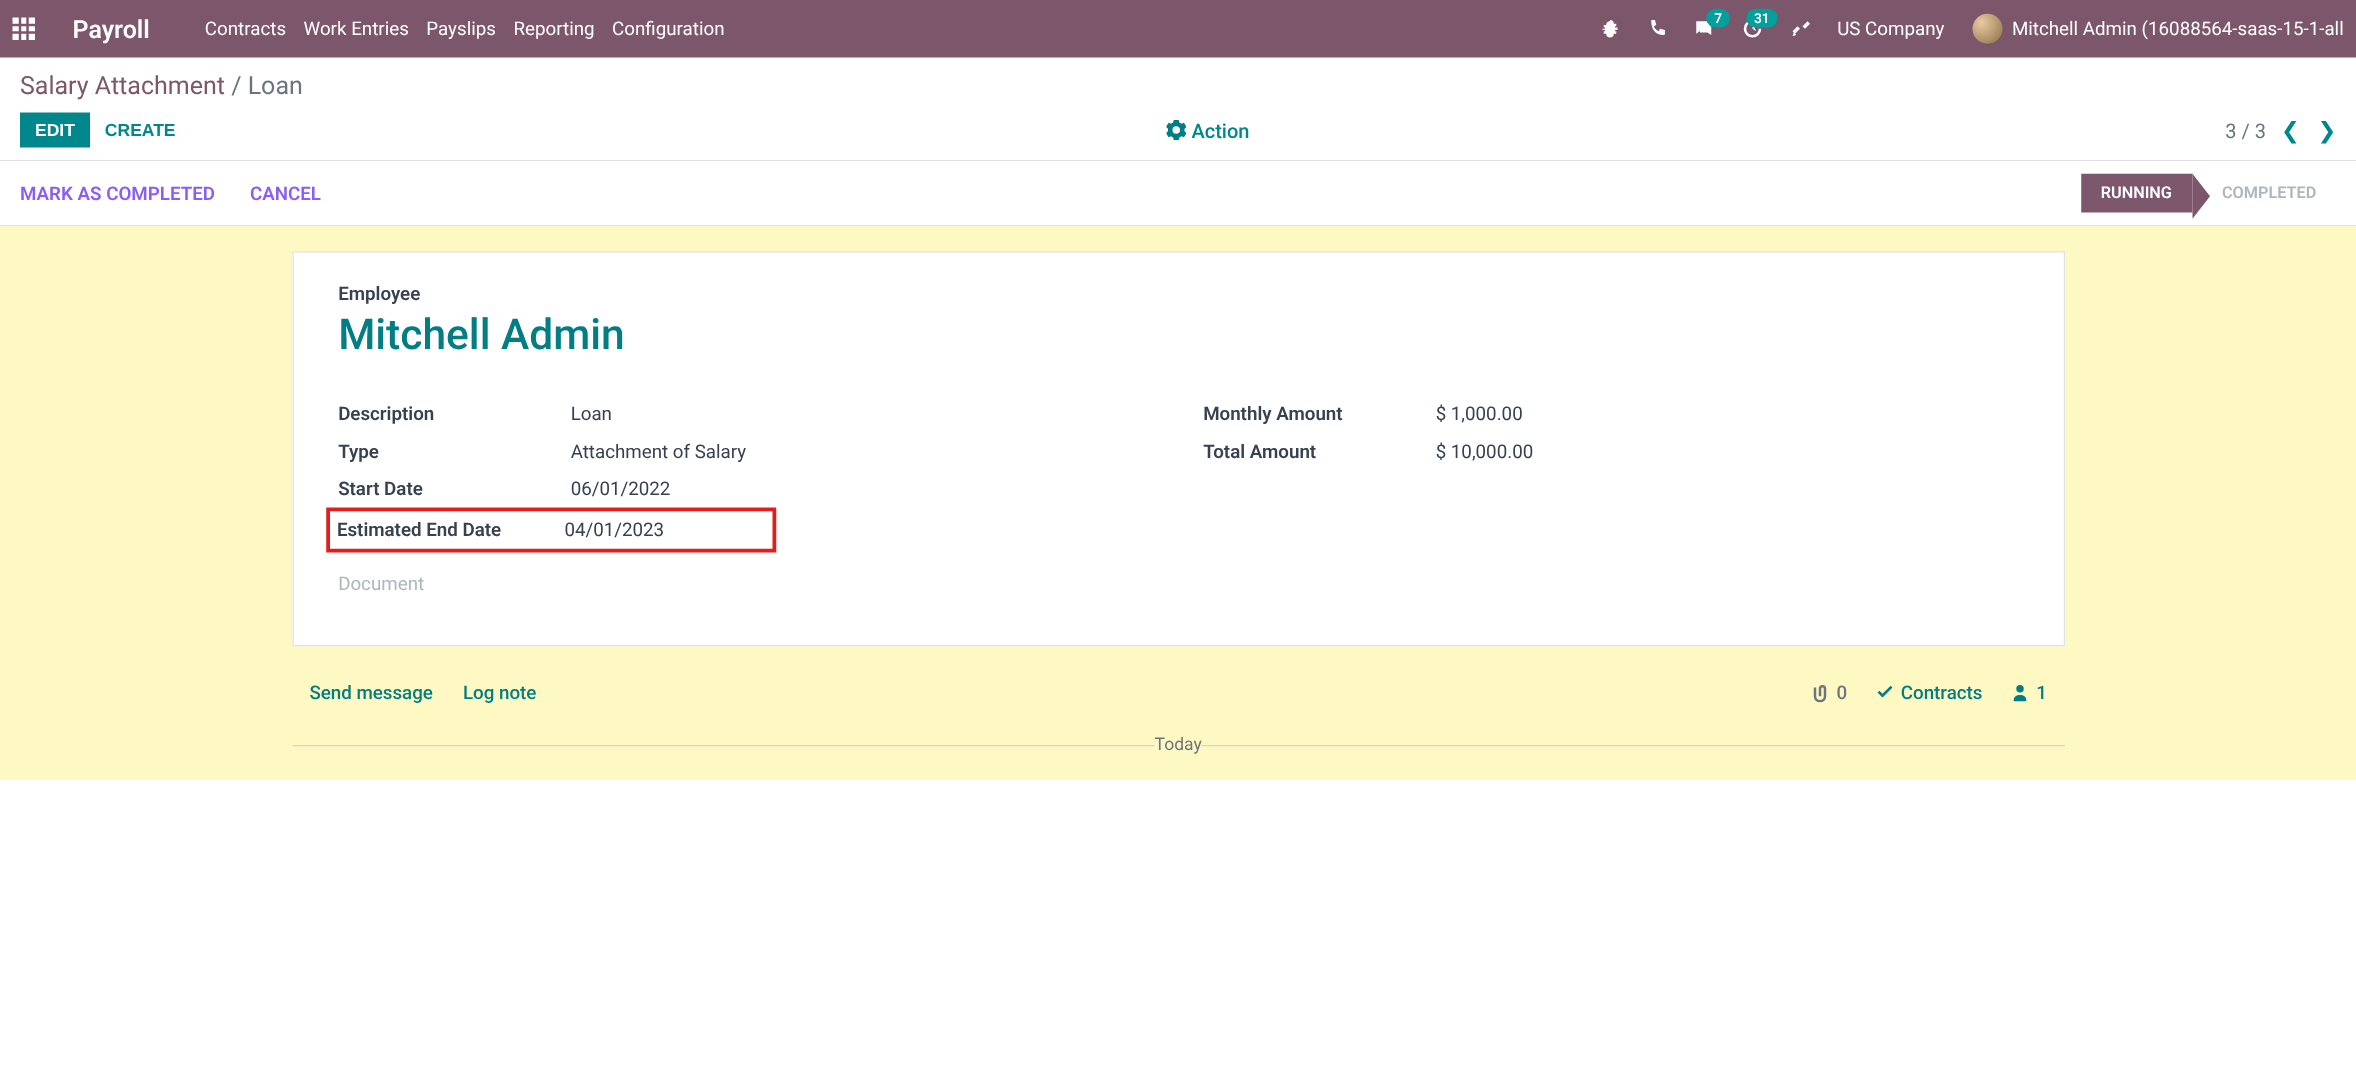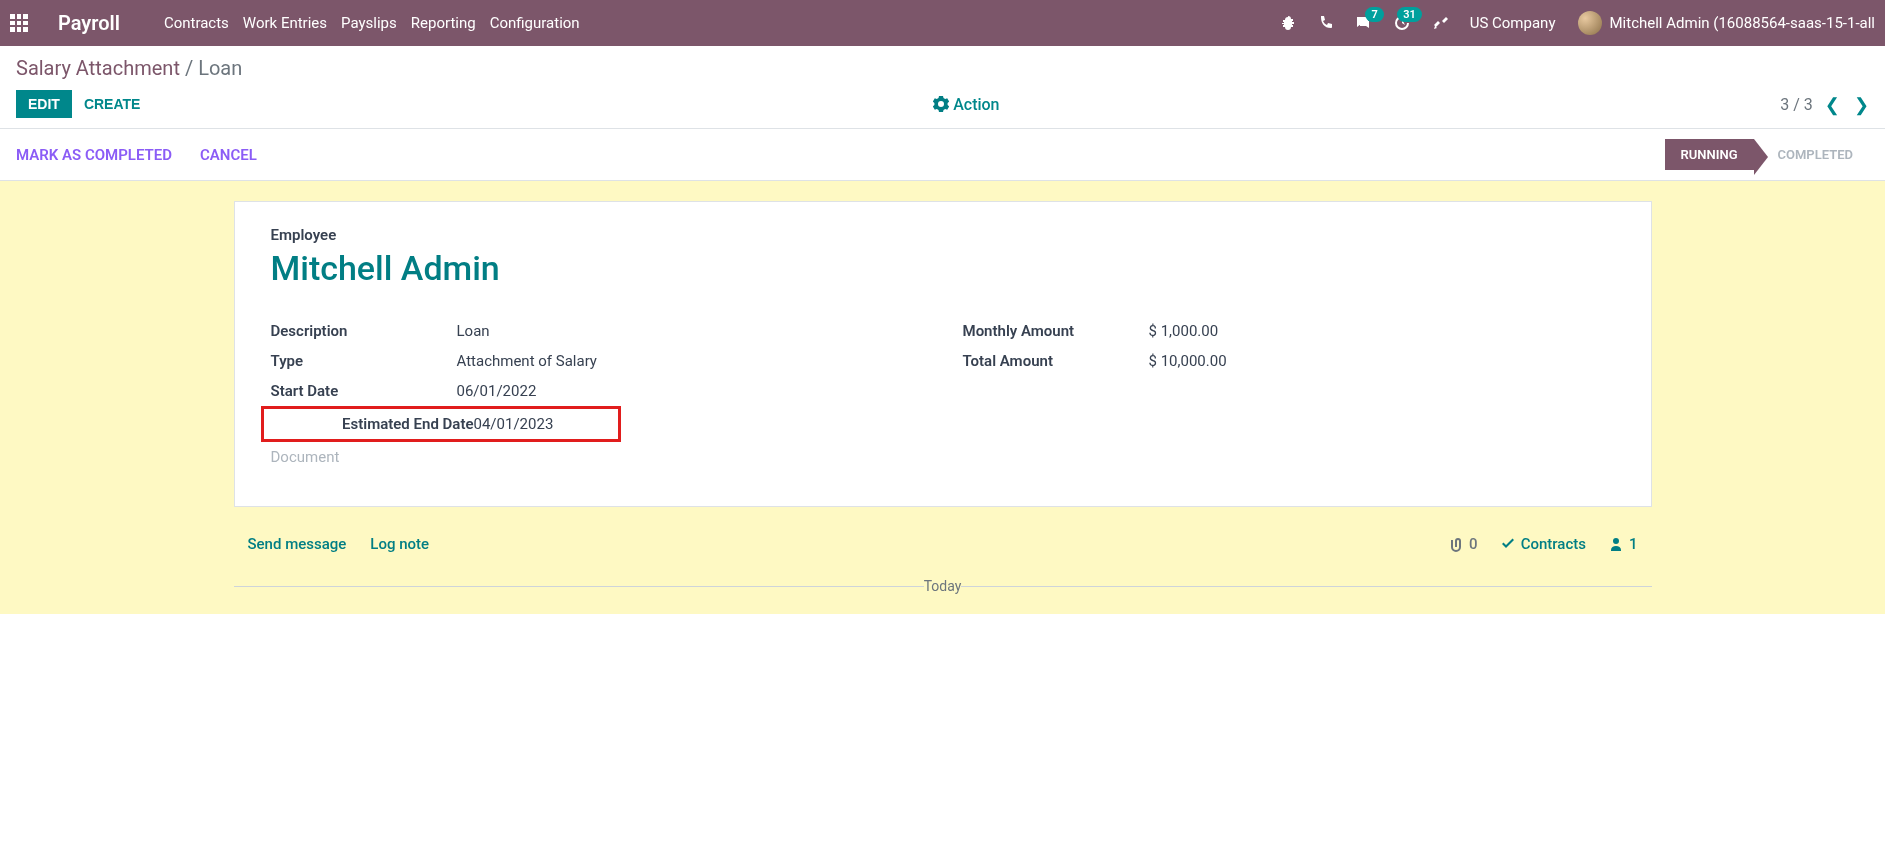--- a/index.html
+++ b/index.html
@@ -48,22 +48,22 @@
   .main-wrap { background: #fef9c3; padding: 20px 0; }
   .form-sheet { max-width: 1418px; margin: 0 auto; background: #fff; border: 1px solid #dee2e6; padding: 24px 36px 40px; }
   .field-label-top { font-weight: 600; color: #374151; font-size: 15px; }
   .employee-name { color: #017E84; font-size: 34px; font-weight: 500; margin-top: 4px; }
   .form-grid { display: flex; margin-top: 28px; gap: 40px; }
   .form-col { flex: 1; }
   .form-row { display: flex; padding: 6px 0; font-size: 15px; }
   .form-row .lbl { width: 186px; font-weight: 600; color: #374151; }
   .form-row .val { color: #374151; }
   .highlight-row { border: 3px solid #e11d1d; margin-left: -10px; padding: 6px 6px; width: 360px; }
-  .highlight-row .lbl { width: 204px; text-align: right; }
-  .doc-link { color: #adb5bd; font-size: 15px; margin-top: 6px; cursor: pointer; }
+  .highlight-row .lbl { width: 182px; }
+  .doc-link { color: #adb5bd; font-size: 15px; margin-top: 16px; cursor: pointer; }
 
   
   .chatter { max-width: 1418px; margin: 18px auto 0; }
   .chatter-top { padding: 10px 14px; display:flex; align-items:flex-start; gap: 24px; font-size: 15px; border-bottom: 1px solid transparent; }
   .chatter-link { color: #017E84; font-weight: 500; cursor: pointer; }
   .chatter-right { margin-left: auto; display: flex; align-items: center; gap: 22px; }
   .chatter-stat { color: #017E84; display:flex; align-items:center; gap:5px; font-weight:500; }
   .chatter-stat.muted { color: #6c757d; }
   .divider-wrap { display:flex; align-items:center; margin-top: 14px; }
   .divider-line { flex:1; height:1px; background:#ced4da; }

